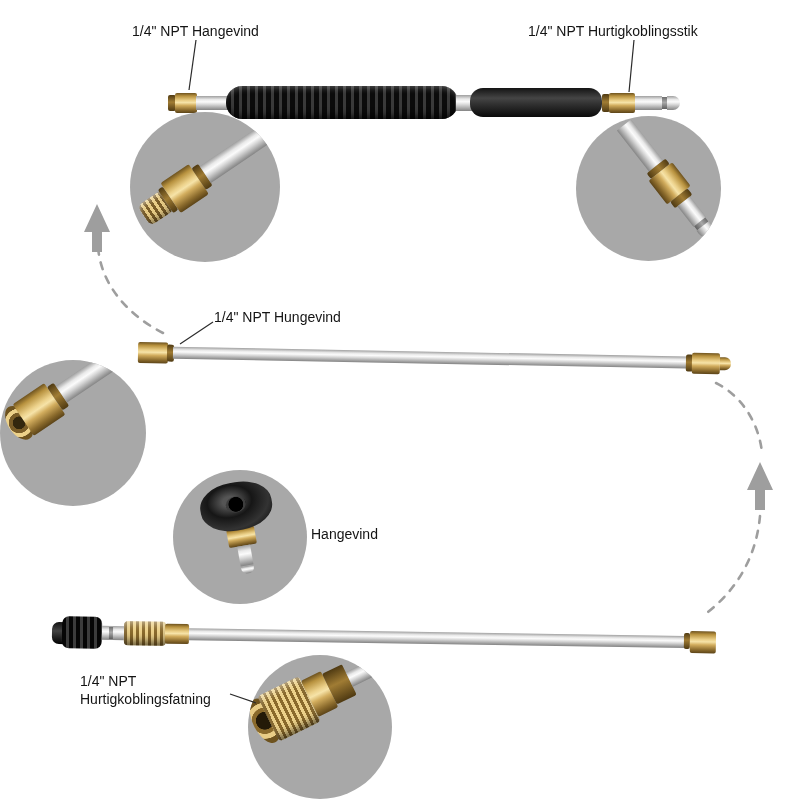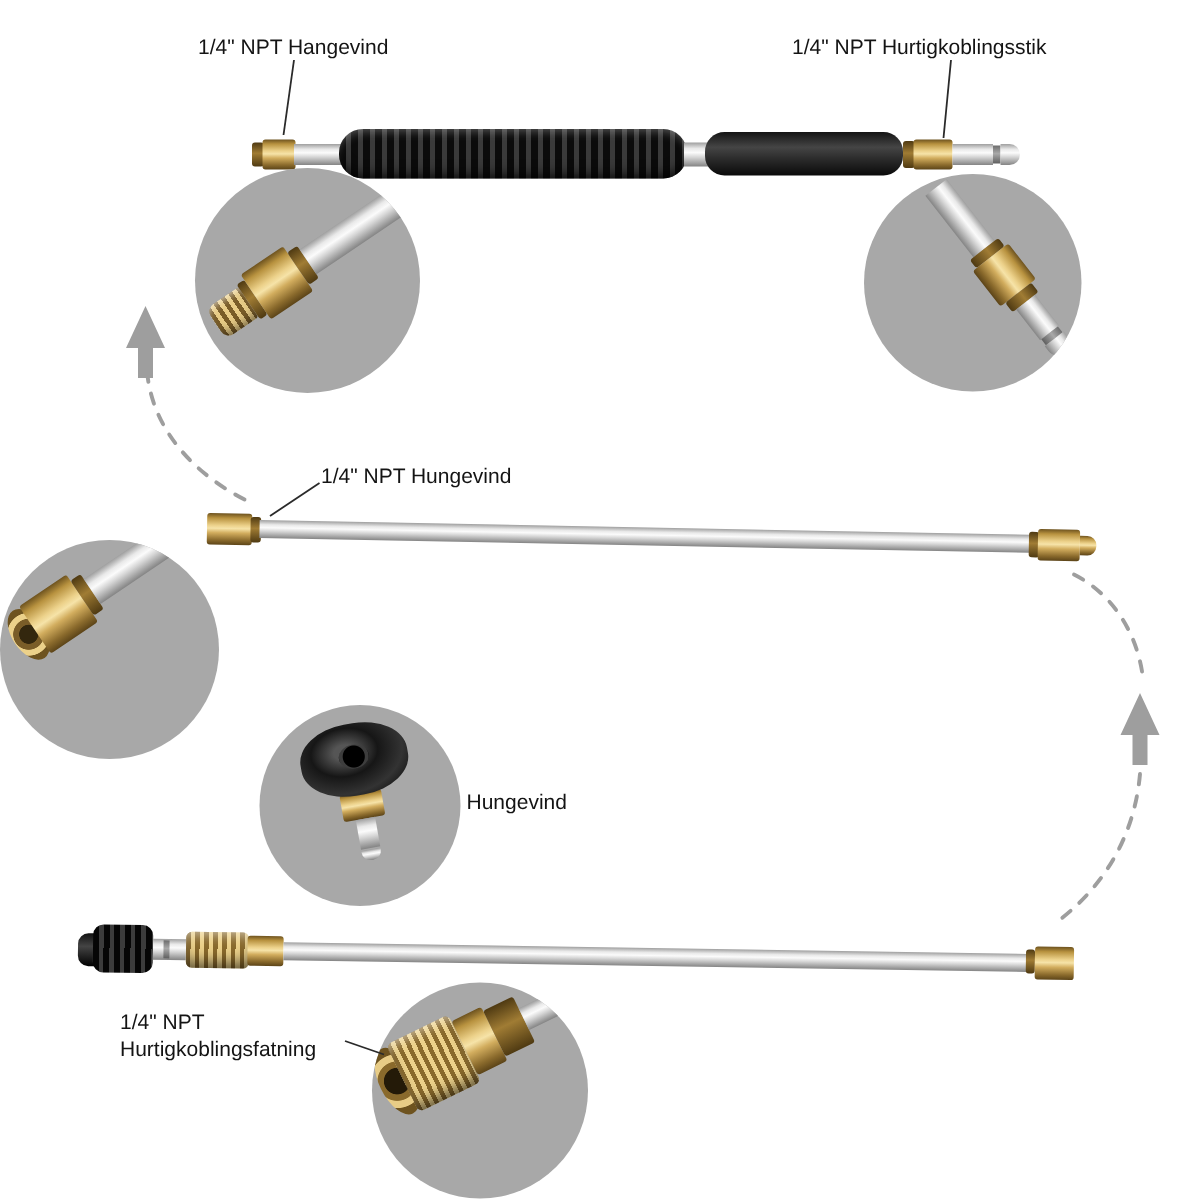--- a/index.html
+++ b/index.html
@@ -136,21 +136,21 @@
       <div class="brass-ribbed" style="width:46px;height:50px;margin-left:-8px;"></div>
       <div class="brass" style="width:22px;height:40px;"></div>
       <div class="brass-dark" style="width:22px;height:34px;"></div>
       <div class="chrome" style="width:44px;height:16px;"></div>
     </div>
   </div>
 
   <div class="label" style="left:132px;top:22px;">1/4" NPT Hangevind</div>
   <div class="label" style="left:528px;top:22px;">1/4" NPT Hurtigkoblingsstik</div>
   <div class="label" style="left:214px;top:308px;">1/4" NPT Hungevind</div>
-  <div class="label" style="left:311px;top:525px;">Hungevind</div>
+  <div class="label" style="left:311px;top:525px;">Hangevind</div>
   <div class="label" style="left:80px;top:672px;">
     <span class="block">1/4" NPT</span>
     <span class="block">Hurtigkoblingsfatning</span>
   </div>
 
   <svg class="overlay" viewBox="0 0 800 800">
 
     <line x1="196" y1="40" x2="189" y2="90" stroke="#2a2a2a" stroke-width="1.2"></line>
     <line x1="634" y1="40" x2="629" y2="92" stroke="#2a2a2a" stroke-width="1.2"></line>
     <line x1="213" y1="322" x2="180" y2="344" stroke="#2a2a2a" stroke-width="1.2"></line>

